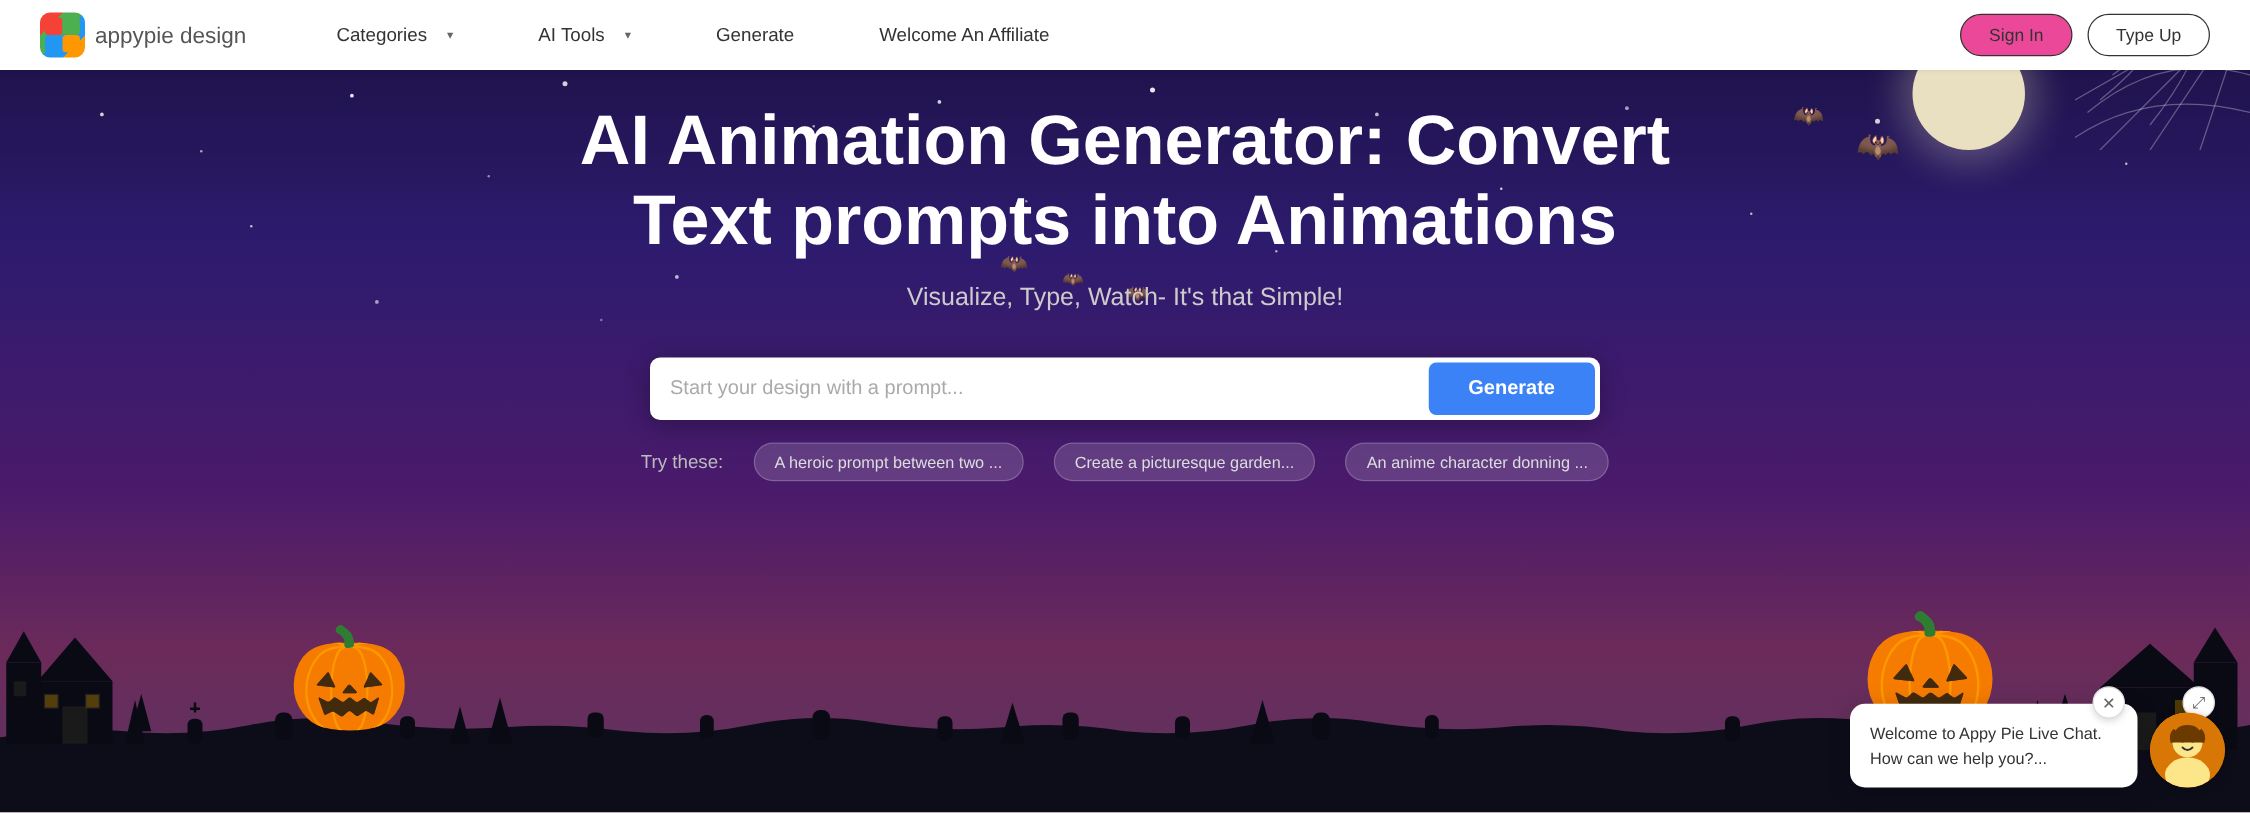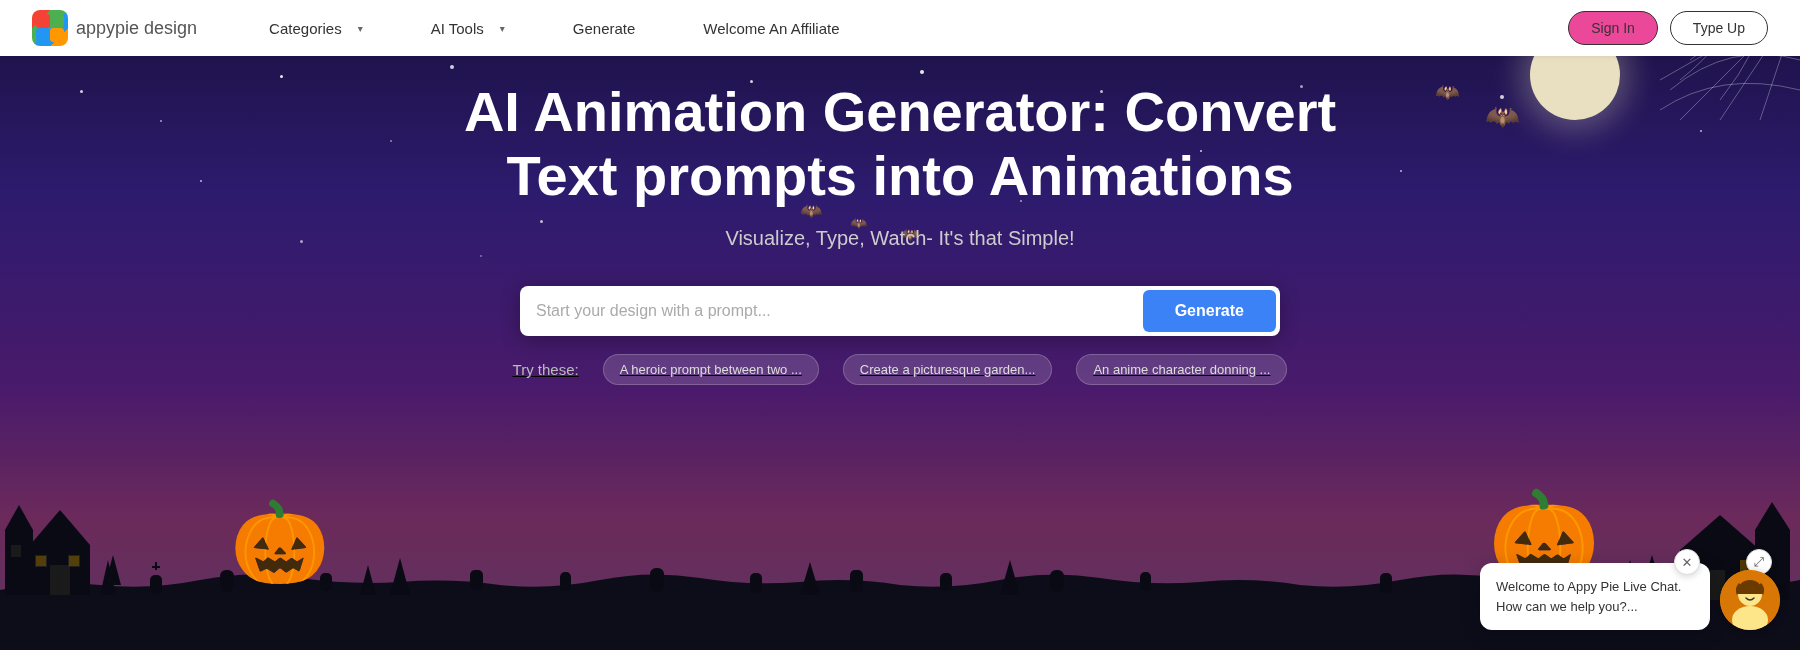--- a/index.html
+++ b/index.html
@@ -116,21 +116,21 @@
     .btn-generate {
       padding: 12px 32px; background: #3b82f6; color: #fff;
       border: none; border-radius: 6px; font-size: 16px; font-weight: 600;
       cursor: pointer;
     }
 
     
     .try-these {
       display: flex; align-items: center; gap: 24px;
       margin-top: 18px;
-      position: relative; z-index: 2; text-decoration: underline;
+      position: relative; z-index: 2;
     }
     .try-label { color: #bbb; font-size: 15px; }
     .try-chip {
       background: rgba(255,255,255,0.15);
       color: #ddd; font-size: 13px;
       padding: 7px 16px; border-radius: 20px;
       cursor: pointer; border: 1px solid rgba(255,255,255,0.2);
     }
 
     

